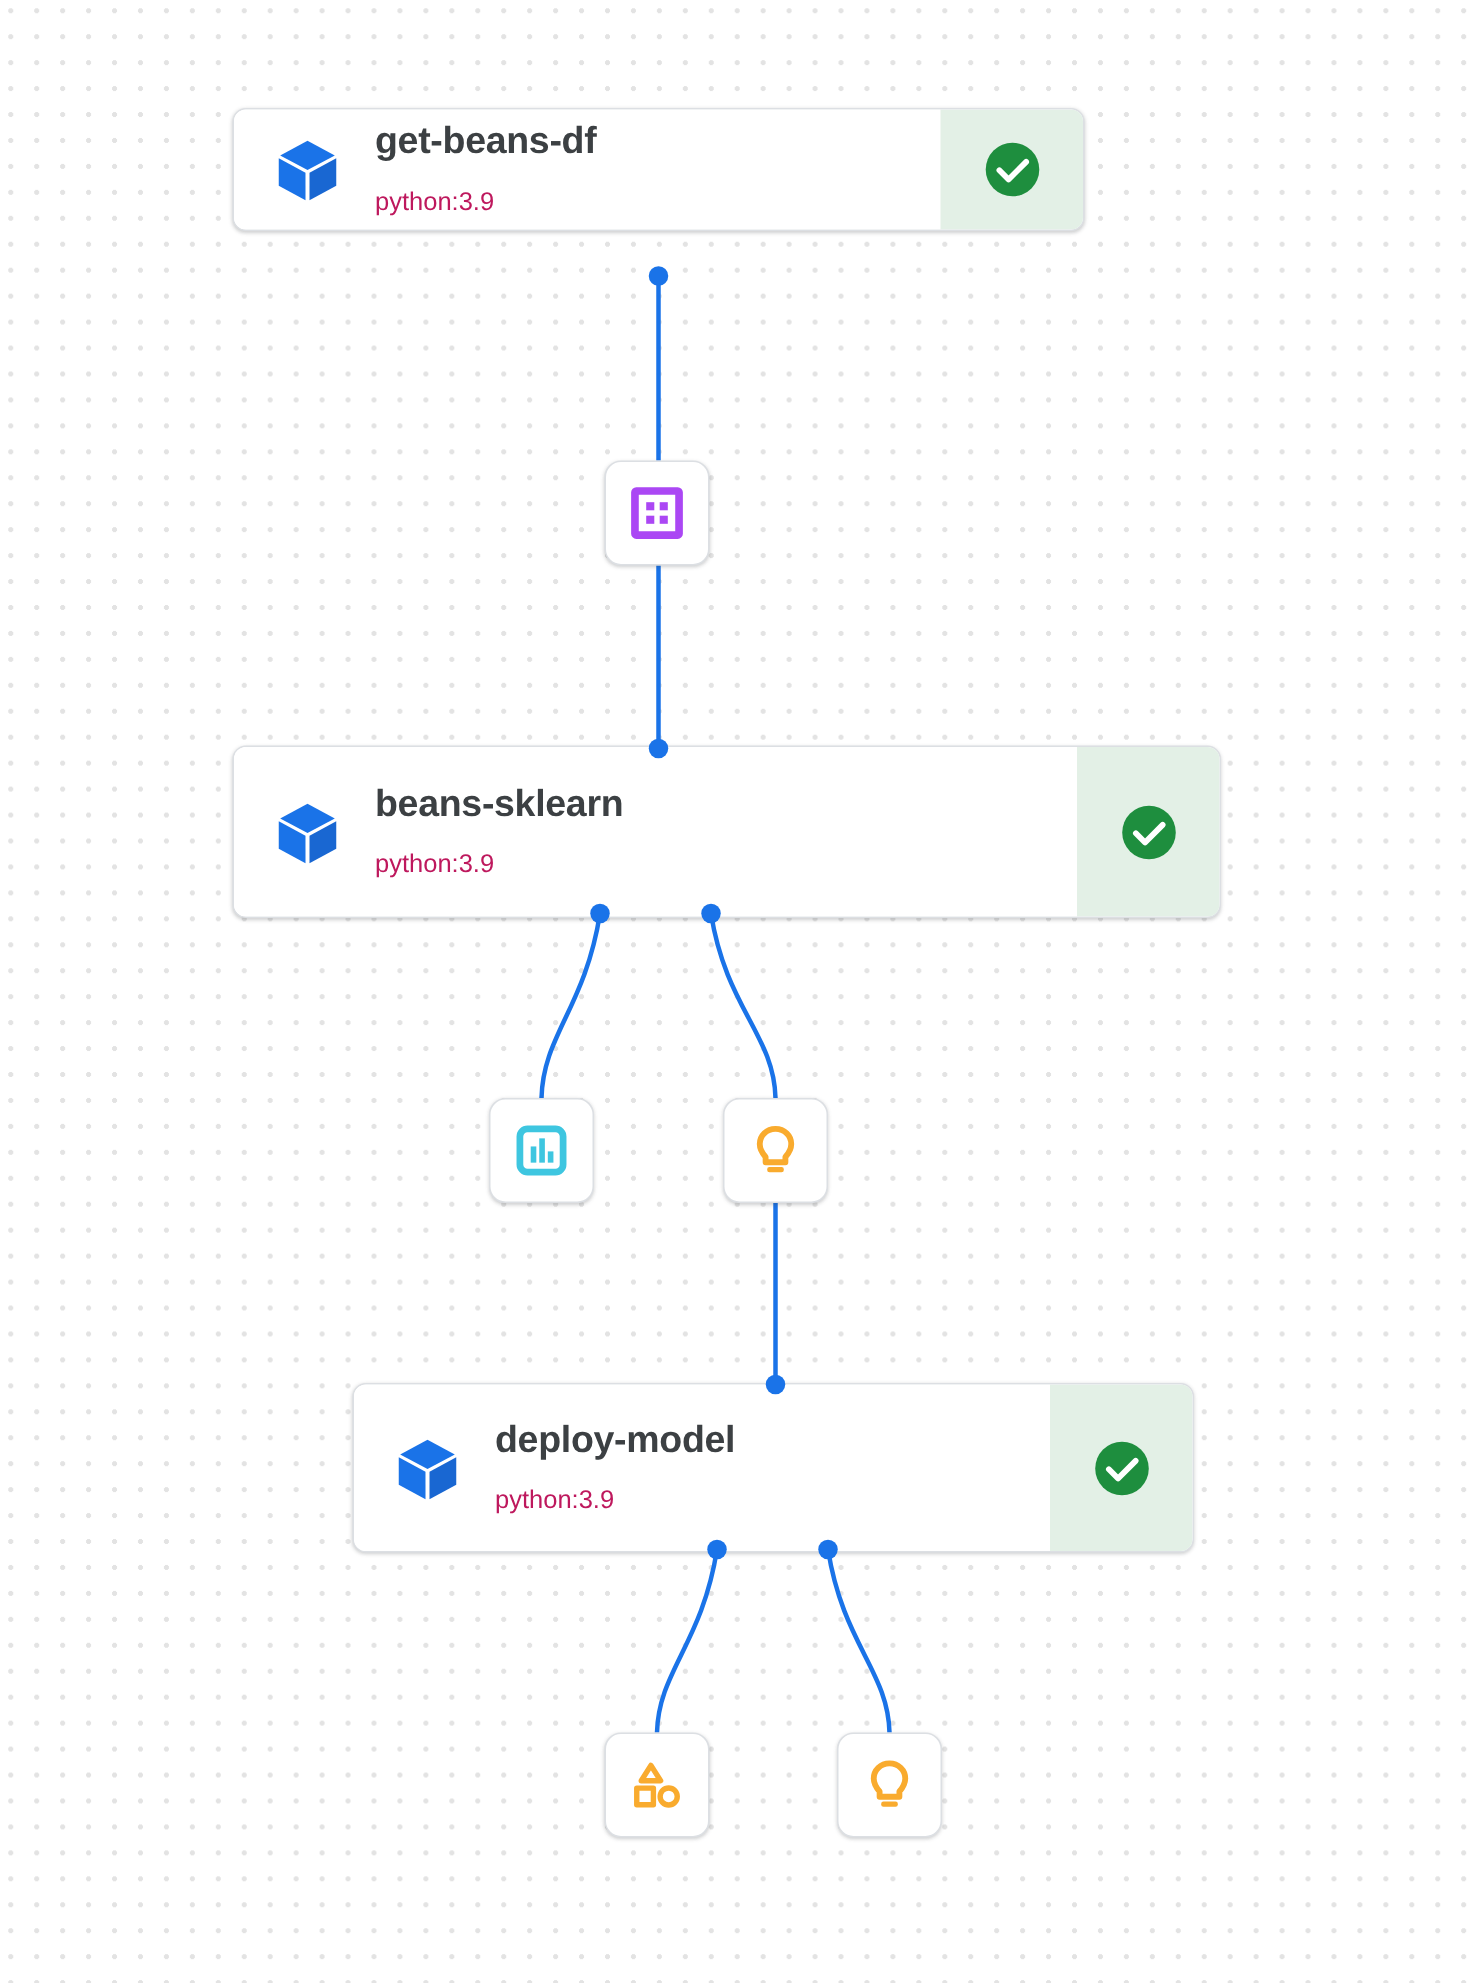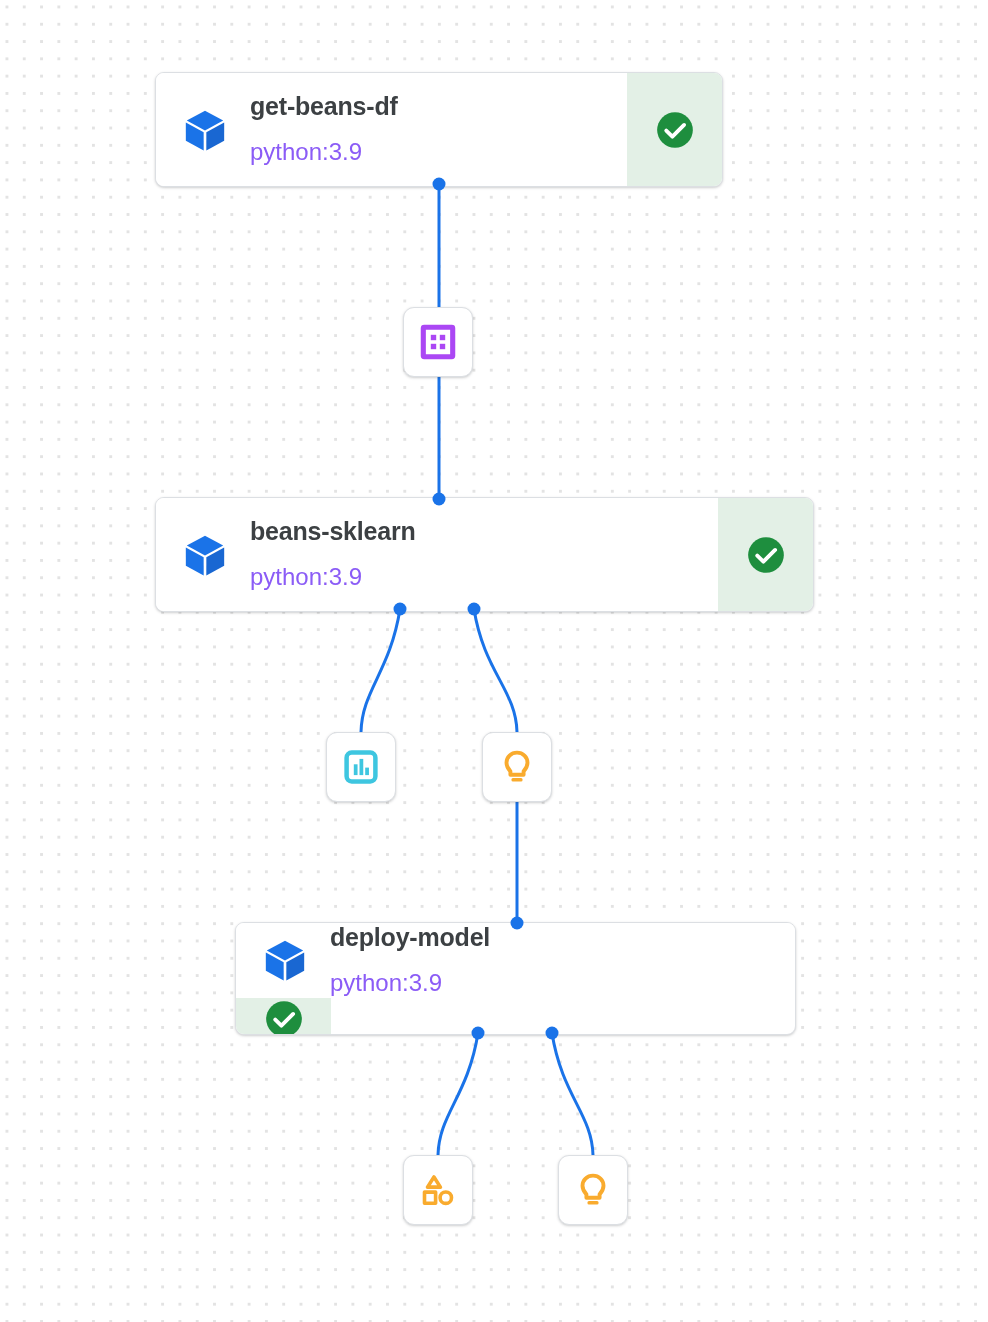--- a/index.html
+++ b/index.html
@@ -73,23 +73,23 @@
   .task-title {
     font-size: 25px;
     font-weight: bold;
     color: #3c4043;
     line-height: 1.18;
     letter-spacing: -0.2px;
     white-space: nowrap;
   }
 
   .task-subtitle {
-    font-size: 24px;
+    font-size: 17px;
     font-weight: normal;
-    color: #8b5cf6;
+    color: #be185d;
     line-height: 1.3;
     margin-top: 14px;
     white-space: nowrap;
   }
 
   .task-status {
     flex: 0 0 auto;
     width: 95px;
     display: flex;
     align-items: center;
@@ -149,21 +149,21 @@
 
     <path d="M 474 609 C 484 672 516 690 517 732" fill="none" stroke="#1a73e8" stroke-width="3"></path>
 
     <path d="M 517 802 L 517 923" fill="none" stroke="#1a73e8" stroke-width="3"></path>
 
     <path d="M 478 1033 C 468 1096 439 1114 438 1155" fill="none" stroke="#1a73e8" stroke-width="3"></path>
 
     <path d="M 552 1033 C 562 1096 592 1114 593 1155" fill="none" stroke="#1a73e8" stroke-width="3"></path>
   </svg>
 
-  <div class="task-node" style="left:155px; top:72px; width:568px; height:115px;">
+  <div class="task-node" style="left:155px; top:72px; width:568px; height:82px;">
     <div class="task-body">
       <svg class="cube-icon" viewBox="0 0 48 48">
         <path d="M24 4 L43 14.2 L24 24.4 L5 14.2 Z" fill="#1a73e8"></path>
         <path d="M4 16.2 L22.6 26.3 L22.6 45.4 L4 35.3 Z" fill="#1a73e8"></path>
         <path d="M44 16.2 L25.4 26.3 L25.4 45.4 L44 35.3 Z" fill="#1967d2"></path>
       </svg>
       <div class="task-text">
         <div class="task-title">get-beans-df</div>
         <div class="task-subtitle">python:3.9</div>
       </div>
@@ -215,21 +215,21 @@
     </svg>
   </div>
 
   <div class="artifact-node" style="left:482px; top:732px;">
     <svg class="artifact-glyph" viewBox="0 0 24 24">
       <path d="M12 2.4 C8.0 2.4 5.0 5.4 5.0 9.1 C5.0 11.6 6.3 13.4 7.6 14.9 L7.6 17.2 L16.4 17.2 L16.4 14.9 C17.7 13.4 19.0 11.6 19.0 9.1 C19.0 5.4 16.0 2.4 12 2.4 Z" fill="none" stroke="#f9ab2e" stroke-width="2.6" stroke-linejoin="round"></path>
       <rect x="8.3" y="19.3" width="7.4" height="2.4" rx="1.0" fill="#f9ab2e"></rect>
     </svg>
   </div>
 
-  <div class="task-node" style="left:235px; top:922px; width:561px; height:113px;flex-direction:column;">
+  <div class="task-node" style="left:235px; top:922px; width:561px; height:113px;">
     <div class="task-body">
       <svg class="cube-icon" viewBox="0 0 48 48">
         <path d="M24 4 L43 14.2 L24 24.4 L5 14.2 Z" fill="#1a73e8"></path>
         <path d="M4 16.2 L22.6 26.3 L22.6 45.4 L4 35.3 Z" fill="#1a73e8"></path>
         <path d="M44 16.2 L25.4 26.3 L25.4 45.4 L44 35.3 Z" fill="#1967d2"></path>
       </svg>
       <div class="task-text">
         <div class="task-title">deploy-model</div>
         <div class="task-subtitle">python:3.9</div>
       </div>

